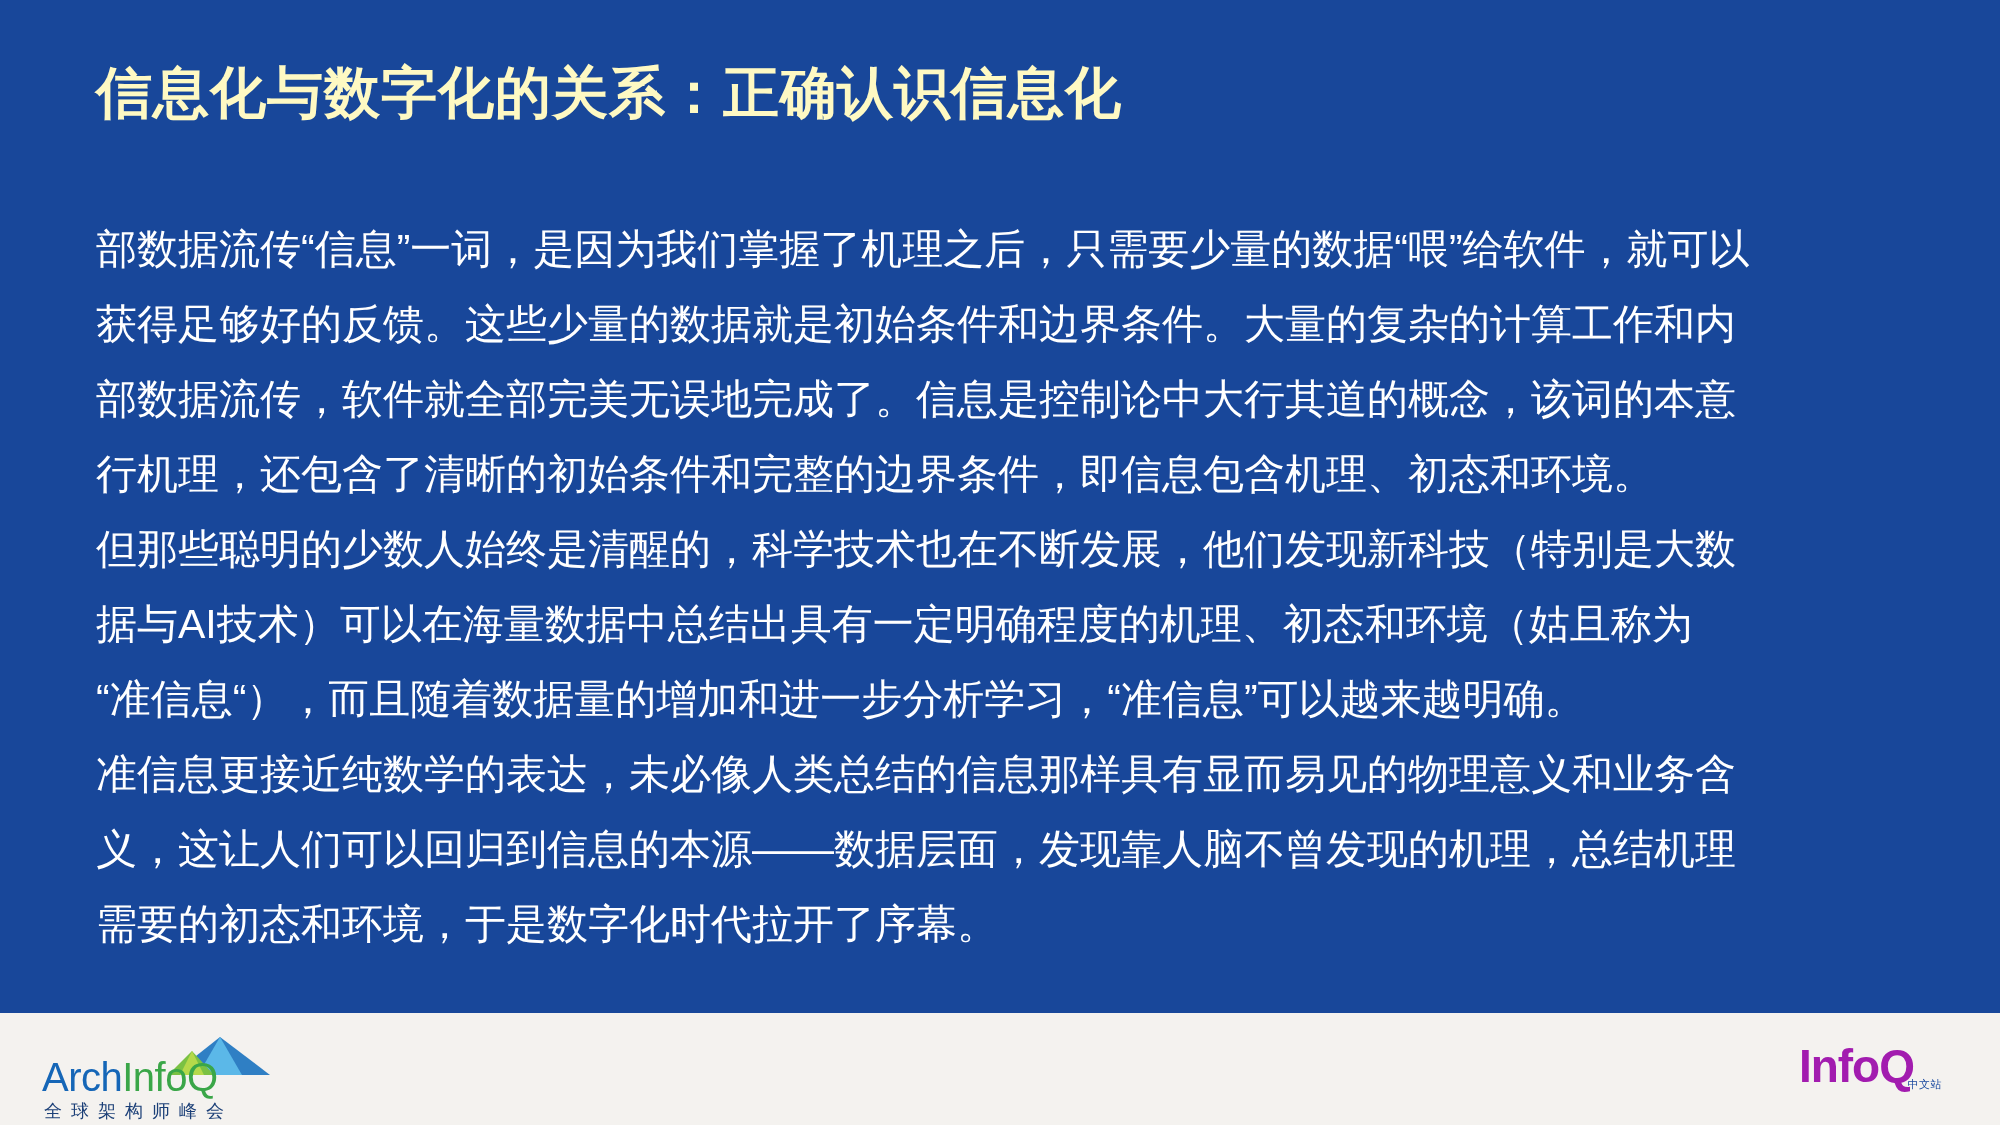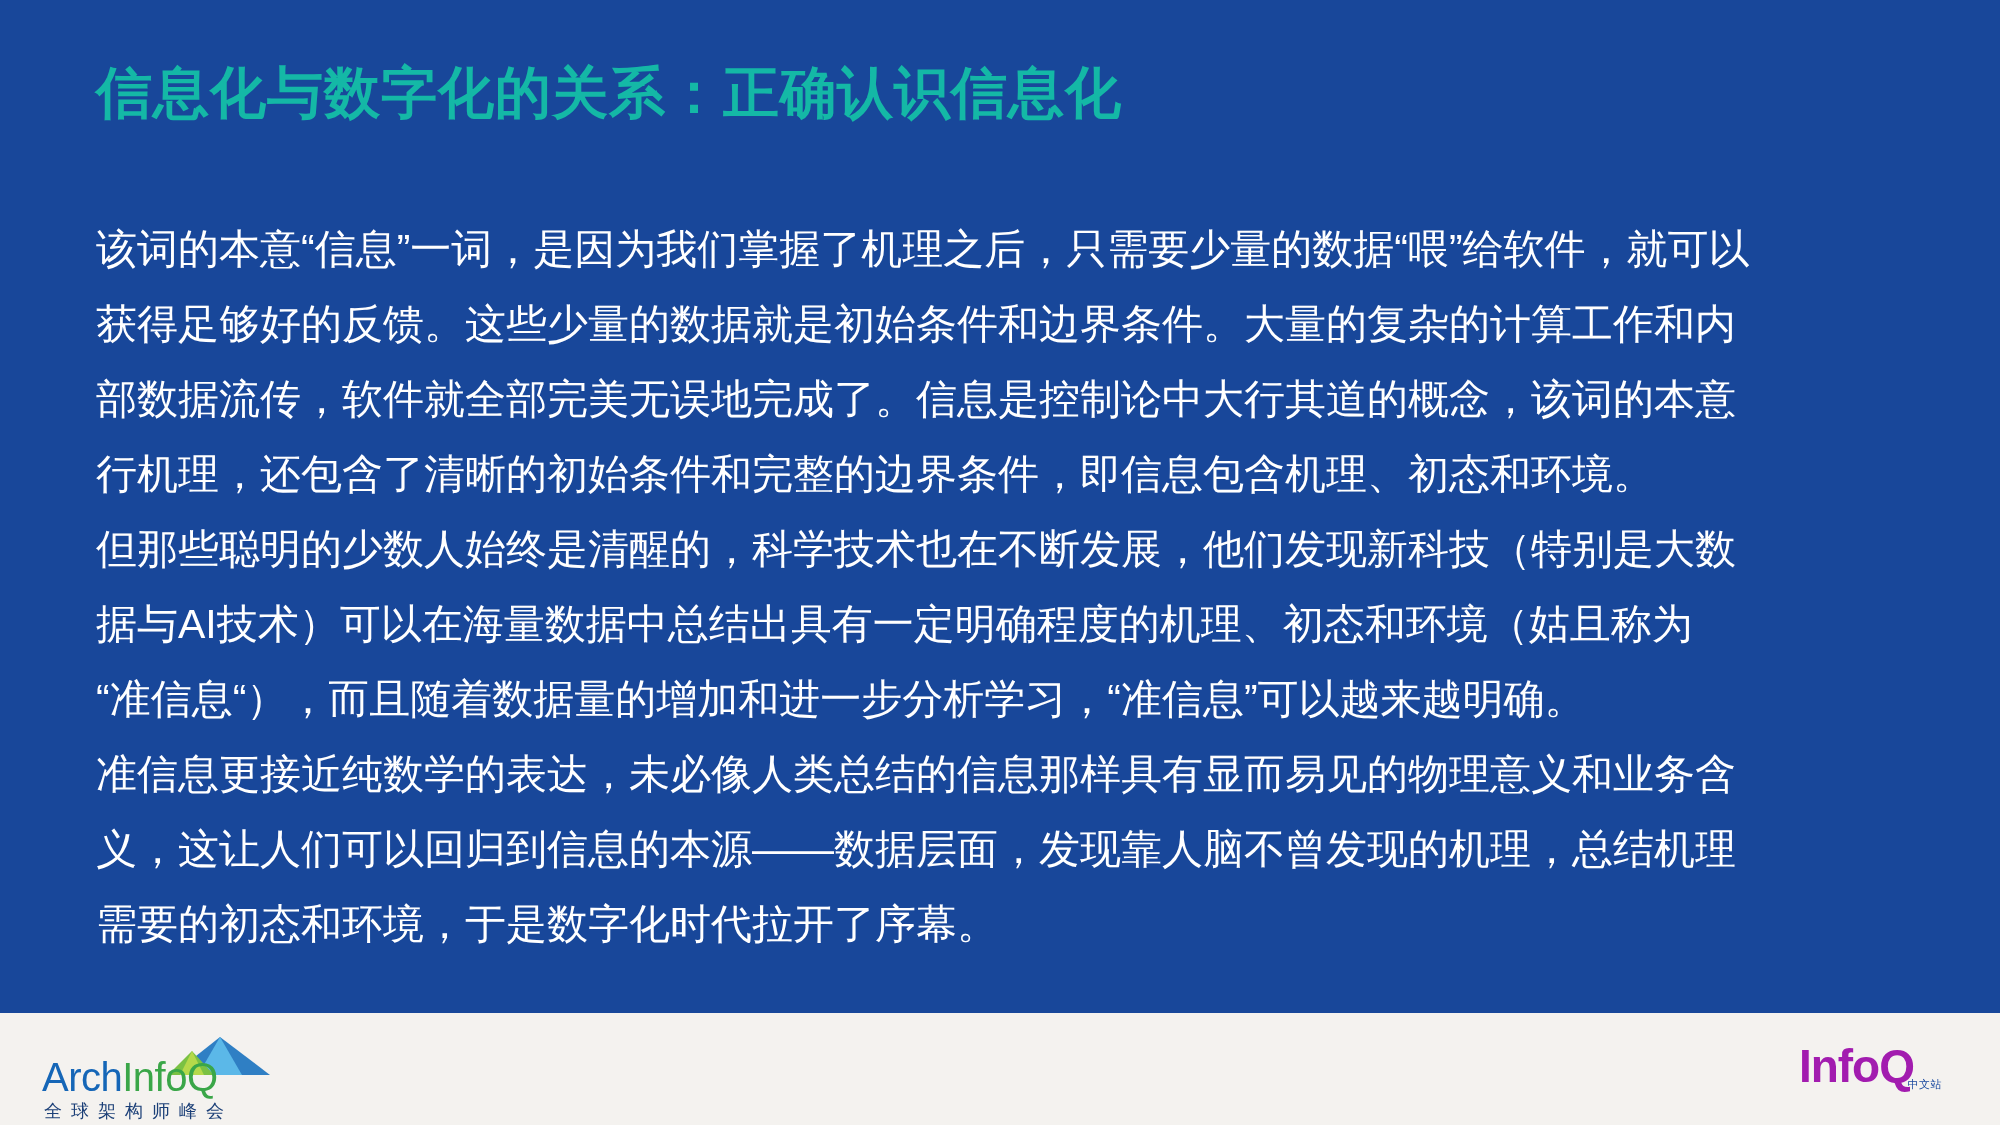--- a/index.html
+++ b/index.html
@@ -27,21 +27,21 @@
     top: 0;
     width: 2000px;
     height: 1010px;
     background: #18479a;
   }
   .title {
     position: absolute;
     left: 96px;
     top: 58px;
     width: 1820px;
-    color: #14b8a6;
+    color: #fef9c3;
     font-size: 56px;
     font-weight: bold;
     letter-spacing: 1px;
     line-height: 1.25;
     white-space: nowrap;
     font-family: Liberation Serif, serif;
   }
   .content {
     position: absolute;
     left: 96px;
@@ -142,21 +142,21 @@
 
 <div class="slide">
 
   <div class="slide-body">
 
     <div class="title">信息化与数字化的关系：正确认识信息化</div>
 
     <div class="content">
 
       <p class="para">
-        <span class="line">该词的本意“信息”一词，是因为我们掌握了机理之后，只需要少量的数据“喂”给软件，就可以</span>
+        <span class="line">部数据流传“信息”一词，是因为我们掌握了机理之后，只需要少量的数据“喂”给软件，就可以</span>
         <span class="line">获得足够好的反馈。这些少量的数据就是初始条件和边界条件。大量的复杂的计算工作和内</span>
         <span class="line">部数据流传，软件就全部完美无误地完成了。信息是控制论中大行其道的概念，该词的本意</span>
         <span class="line">行机理，还包含了清晰的初始条件和完整的边界条件，即信息包含机理、初态和环境。</span>
       </p>
 
       <p class="para">
         <span class="line">但那些聪明的少数人始终是清醒的，科学技术也在不断发展，他们发现新科技（特别是大数</span>
         <span class="line">据与AI技术）可以在海量数据中总结出具有一定明确程度的机理、初态和环境（姑且称为</span>
         <span class="line">“准信息“），而且随着数据量的增加和进一步分析学习，“准信息”可以越来越明确。</span>
       </p>

